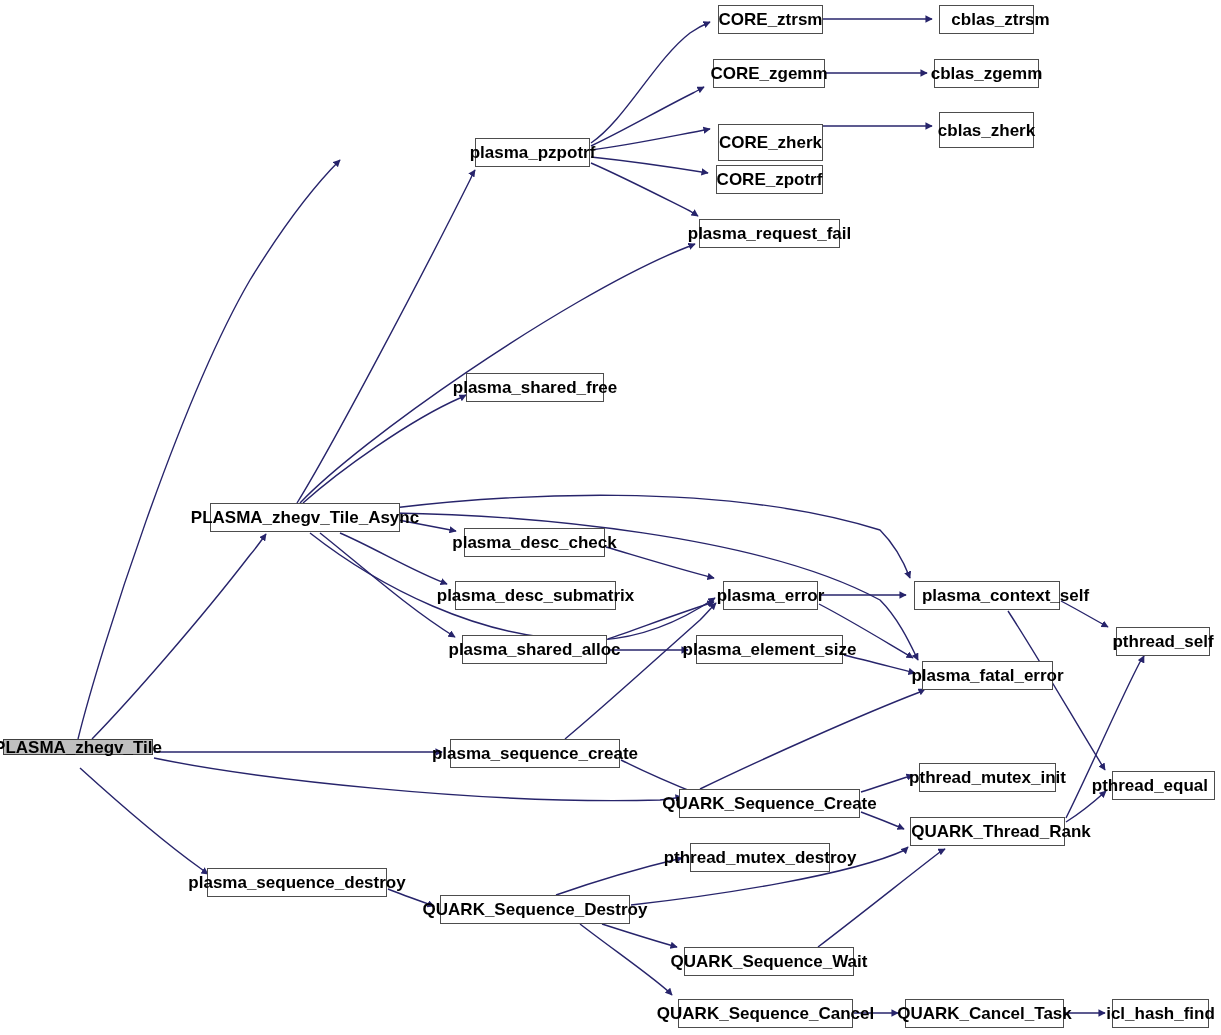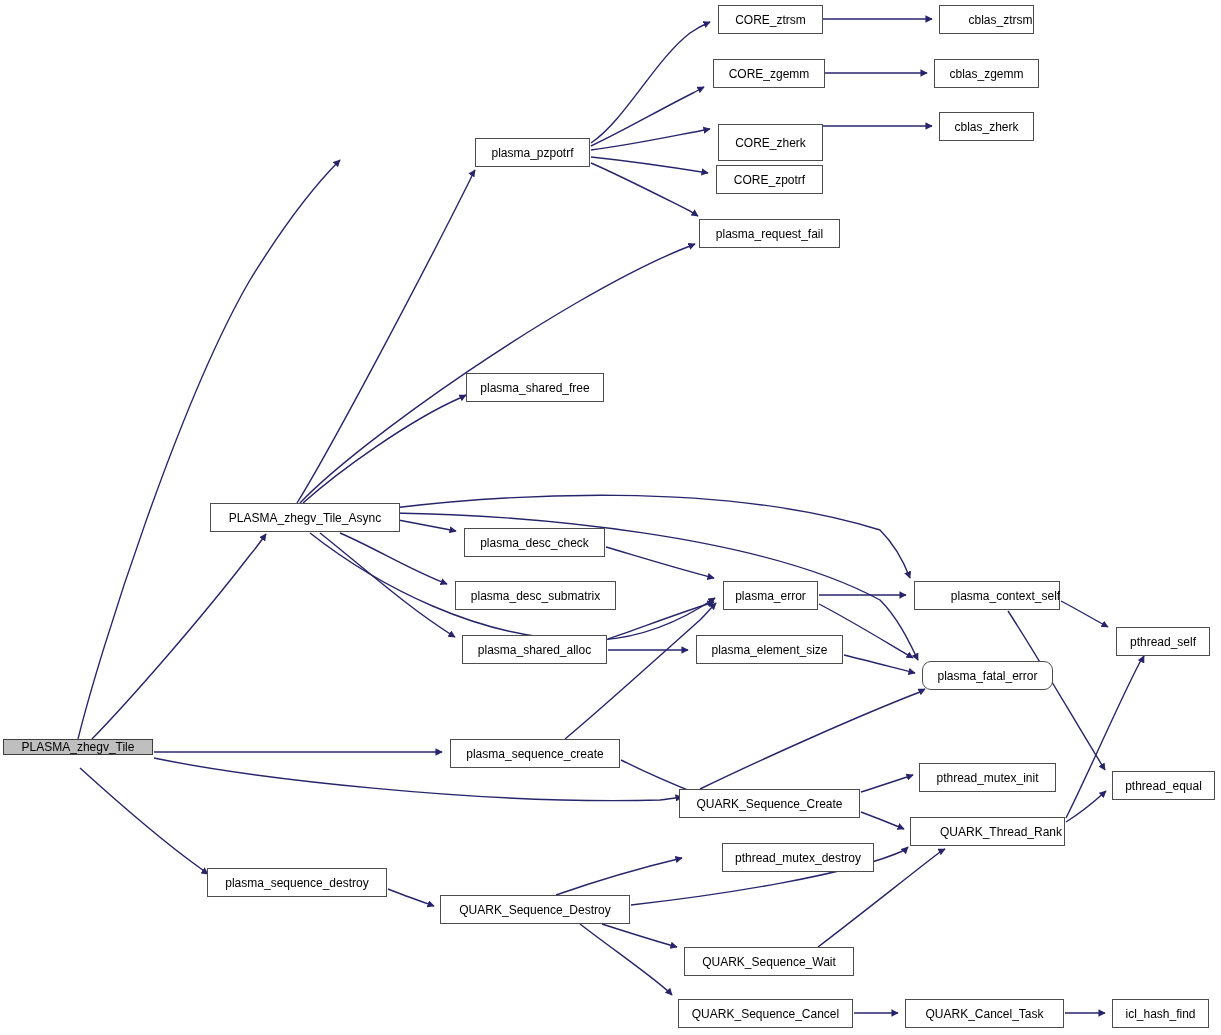--- a/index.html
+++ b/index.html
@@ -23,27 +23,28 @@
     width: 1221px;
     height: 1035px;
     pointer-events: none;
   }
   .node {
     position: absolute;
     box-sizing: border-box;
     border: 1px solid #4d4d4d;
     background: #ffffff;
     color: #000000;
-    font-size: 12px;
+    font-size: 17px;
     line-height: 1;
     display: flex;
     align-items: center;
     justify-content: center;
     white-space: nowrap;
     letter-spacing: 0px;
+    font-weight: bold;
   }
   .node.root {
     background: #bfbfbf;
     border-color: #404040;
   }
   .node-label {
     display: block;
     padding: 0 6px;
   }
 </style>
@@ -114,21 +115,21 @@
       </div>
       <div class="node" style="left: 713px; top: 59px; width: 112px; height: 29px;">
         <span class="node-label">CORE_zgemm</span>
       </div>
       <div class="node" style="left: 934px; top: 59px; width: 105px; height: 29px;">
         <span class="node-label">cblas_zgemm</span>
       </div>
       <div class="node" style="left: 718px; top: 124px; width: 105px; height: 37px;">
         <span class="node-label">CORE_zherk</span>
       </div>
-      <div class="node" style="left: 939px; top: 112px; width: 95px; height: 29px;">
+      <div class="node" style="left: 939px; top: 112px; width: 95px; height: 36px;">
         <span class="node-label">cblas_zherk</span>
       </div>
       <div class="node" style="left: 716px; top: 165px; width: 107px; height: 29px;">
         <span class="node-label">CORE_zpotrf</span>
       </div>
       <div class="node" style="left: 699px; top: 219px; width: 141px; height: 29px;">
         <span class="node-label">plasma_request_fail</span>
       </div>
       <div class="node" style="left: 475px; top: 138px; width: 115px; height: 29px;">
         <span class="node-label">plasma_pzpotrf</span>
@@ -150,45 +151,45 @@
       </div>
       <div class="node" style="left: 723px; top: 581px; width: 95px; height: 29px;">
         <span class="node-label">plasma_error</span>
       </div>
       <div class="node" style="left: 696px; top: 635px; width: 147px; height: 29px;">
         <span class="node-label">plasma_element_size</span>
       </div>
       <div class="node" style="left: 914px; top: 581px; width: 146px; height: 29px; padding-left: 37px;">
         <span class="node-label">plasma_context_self</span>
       </div>
-      <div class="node" style="left: 922px; top: 661px; width: 131px; height: 29px; border-radius: 9px;">
+      <div class="node" style="left: 922px; top: 661px; width: 131px; height: 29px;">
         <span class="node-label">plasma_fatal_error</span>
       </div>
       <div class="node" style="left: 1116px; top: 627px; width: 94px; height: 29px;">
         <span class="node-label">pthread_self</span>
       </div>
-      <div class="node" style="left: 1112px; top: 771px; width: 103px; height: 29px;">
+      <div class="node" style="left: 1112px; top: 771px; width: 103px; height: 29px; justify-content: flex-end;">
         <span class="node-label">pthread_equal</span>
       </div>
       <div class="node root" style="left: 3px; top: 739px; width: 150px; height: 16px; background: rgb(191, 191, 191);">
         <span class="node-label">PLASMA_zhegv_Tile</span>
       </div>
       <div class="node" style="left: 450px; top: 739px; width: 170px; height: 29px;">
         <span class="node-label">plasma_sequence_create</span>
       </div>
       <div class="node" style="left: 919px; top: 763px; width: 137px; height: 29px;">
         <span class="node-label">pthread_mutex_init</span>
       </div>
       <div class="node" style="left: 679px; top: 789px; width: 181px; height: 29px;">
         <span class="node-label">QUARK_Sequence_Create</span>
       </div>
       <div class="node" style="left: 910px; top: 817px; width: 155px; height: 29px; padding-left: 27px;">
         <span class="node-label">QUARK_Thread_Rank</span>
       </div>
-      <div class="node" style="left: 690px; top: 843px; width: 152px; height: 29px; margin-left: 32px;">
+      <div class="node" style="left: 690px; top: 843px; width: 140px; height: 29px;">
         <span class="node-label">pthread_mutex_destroy</span>
       </div>
       <div class="node" style="left: 207px; top: 868px; width: 180px; height: 29px;">
         <span class="node-label">plasma_sequence_destroy</span>
       </div>
       <div class="node" style="left: 440px; top: 895px; width: 190px; height: 29px;">
         <span class="node-label">QUARK_Sequence_Destroy</span>
       </div>
       <div class="node" style="left: 684px; top: 947px; width: 170px; height: 29px;">
         <span class="node-label">QUARK_Sequence_Wait</span>

